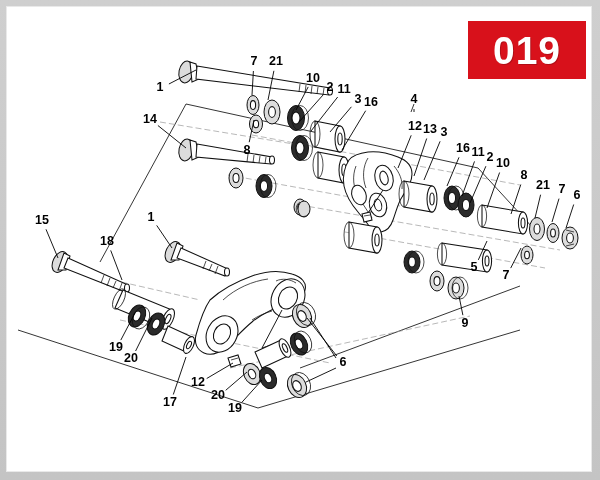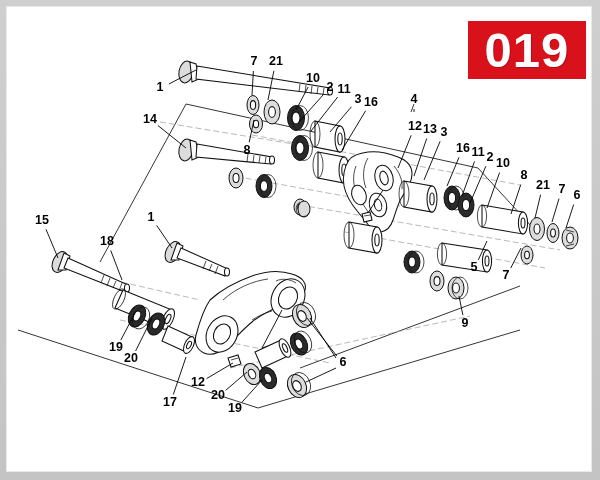--- a/index.html
+++ b/index.html
@@ -16,21 +16,21 @@
   #frame-shadow{
     position:absolute;left:0;top:0;width:600px;height:480px;
     background:linear-gradient(180deg,#cfcfcf 0%,#c4c4c4 100%);
   }
   #badge{
     position:absolute;right:14px;top:21px;
     width:118px;height:58px;background:#d8111b;
     display:flex;align-items:center;justify-content:center;
   }
   #badge span{
-    color:#ffffff;font-size:49px;font-weight:bold;letter-spacing:1px;
+    color:#ffffff;font-size:39px;font-weight:bold;letter-spacing:1px;
     font-family:"Liberation Sans", sans-serif;line-height:1;
     text-shadow:1px 1px 0 rgba(0,0,0,.18);
   }
   svg#art{position:absolute;left:0;top:0;width:600px;height:480px;}
   .lbl{
     font-family:"Liberation Sans", sans-serif;
     font-size:12.5px;font-weight:bold;fill:#000;
     dominant-baseline:middle;text-anchor:middle;
   }
   .lead{stroke:#000;stroke-width:0.9;fill:none;}

